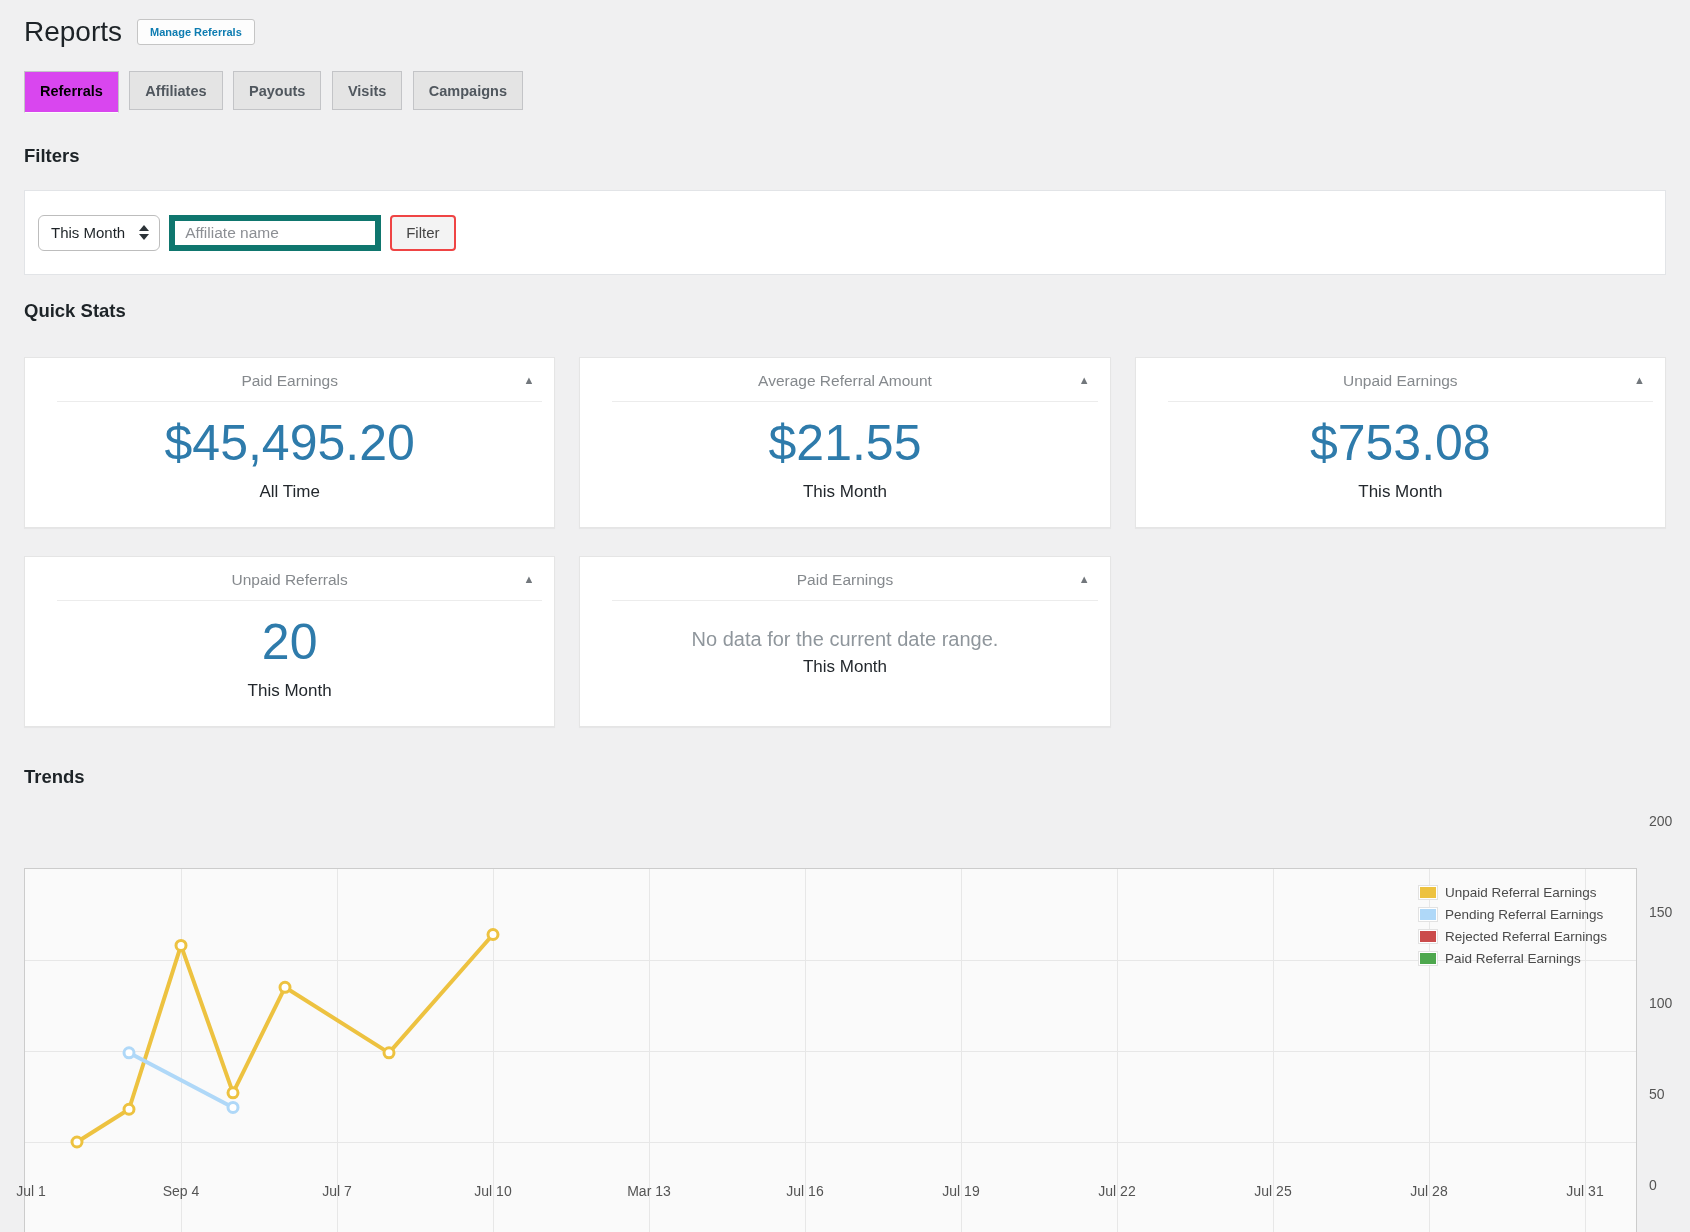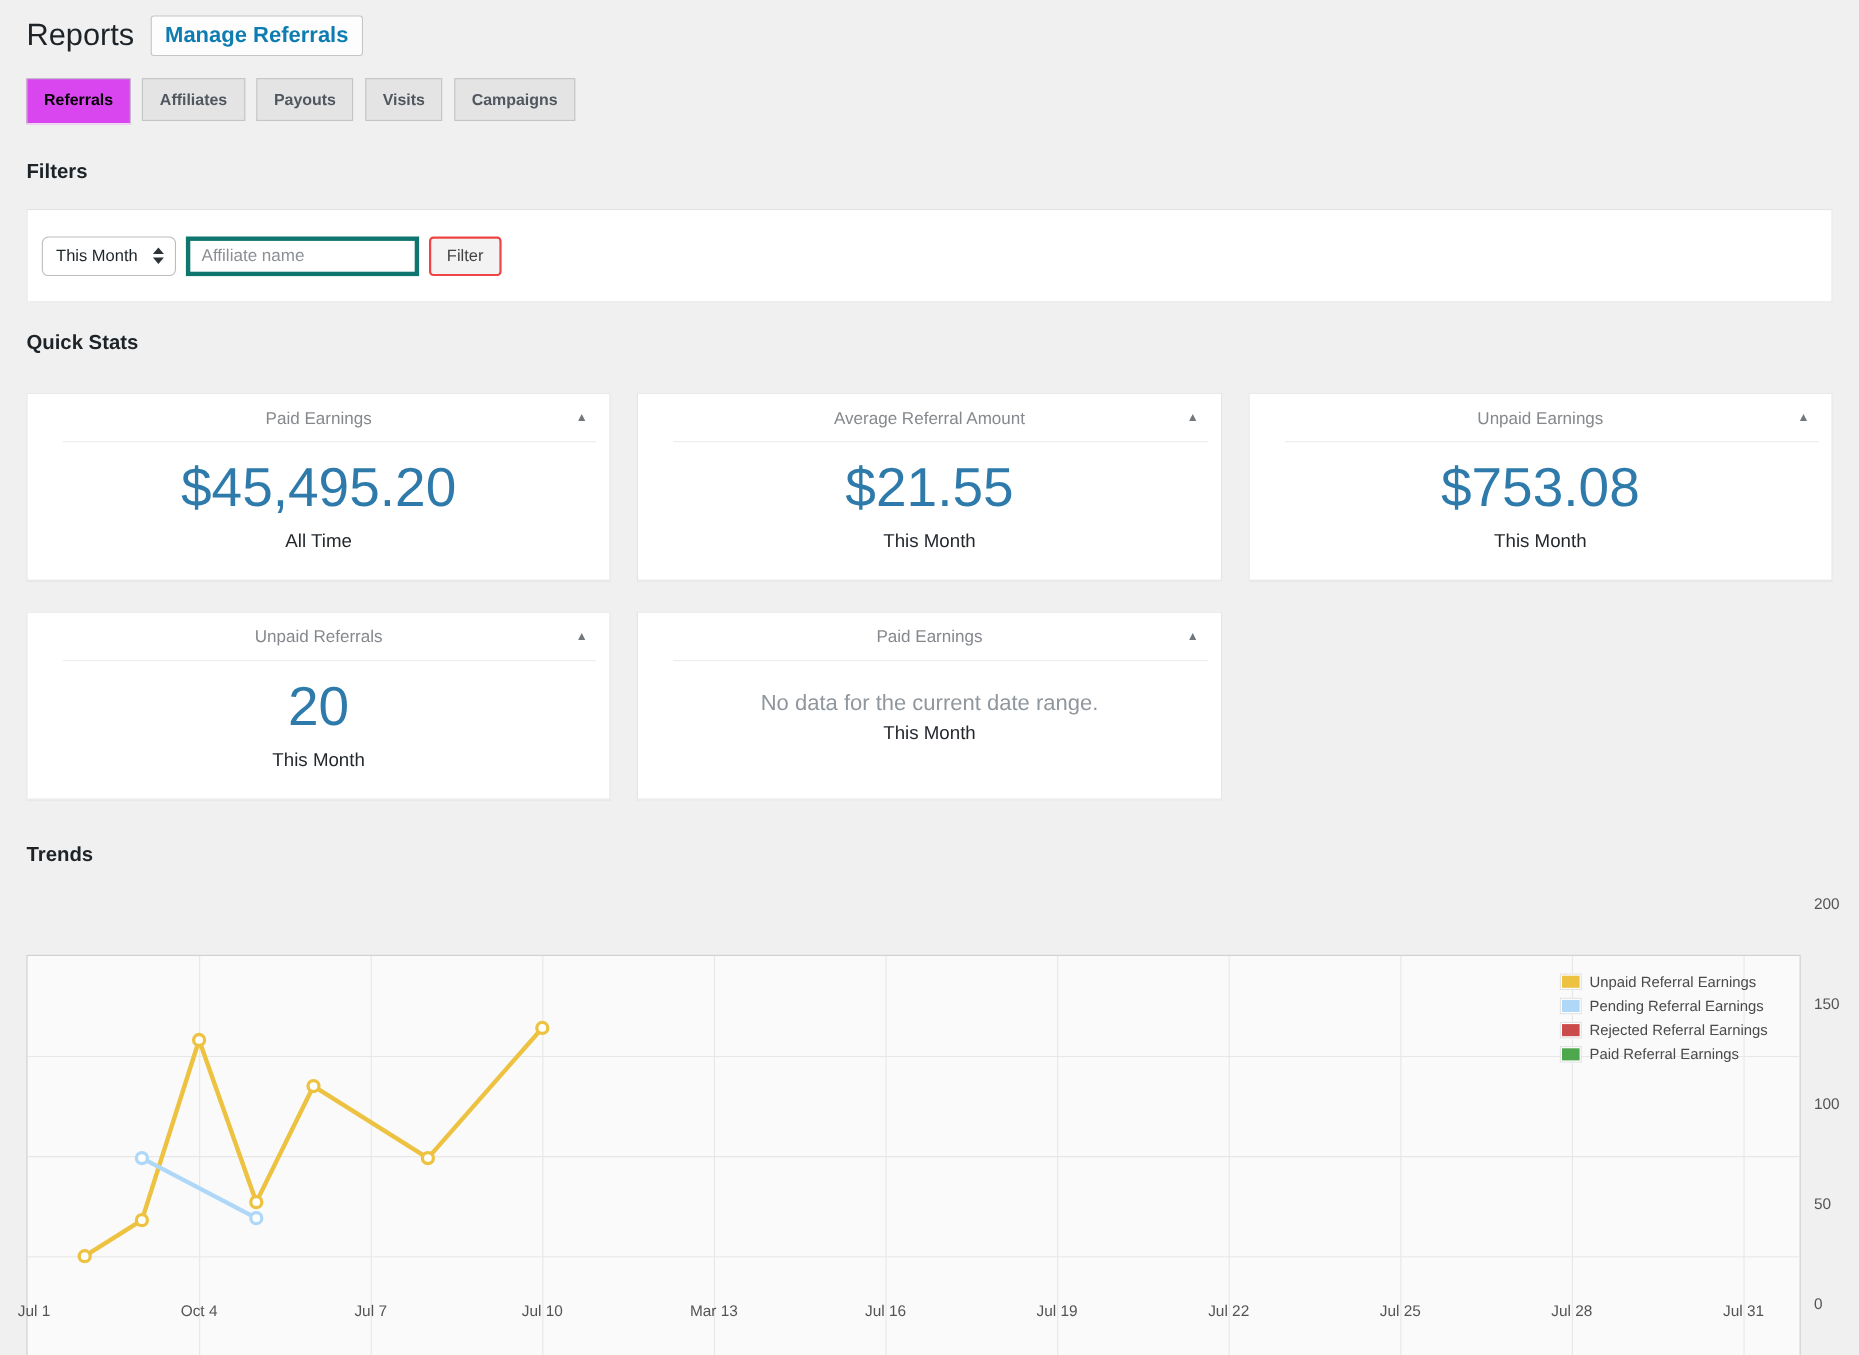--- a/index.html
+++ b/index.html
@@ -15,21 +15,21 @@
   
   .page-header { display: flex; align-items: center; height: 36px; }
   .page-title { font-size: 28px; font-weight: 400; color: #1d2327; line-height: 1.2; }
   .manage-btn {
     margin-left: 15px;
     display: inline-block;
     background: #fdfdfd;
     border: 1px solid #c5c5c5;
     border-radius: 3px;
     color: #0d7cb1;
-    font-size: 20px;
+    font-size: 11px;
     font-weight: 700;
     padding: 6px 12px;
     cursor: pointer;
     font-family: "Liberation Sans", sans-serif;
   }
 
   
   .tabs { margin-top: 21px; height: 45px; }
   .tab {
     display: inline-block;
@@ -76,21 +76,21 @@
     color: #1d2327;
     cursor: pointer;
   }
   .stepper { position: absolute; right: 10px; top: 9px; width: 10px; }
   .stepper i { display: block; width: 0; height: 0; border-left: 5px solid transparent; border-right: 5px solid transparent; }
   .stepper .up { border-bottom: 6px solid #2c3338; margin-bottom: 3px; }
   .stepper .down { border-top: 6px solid #2c3338; }
   .text-input {
     margin-left: 9px;
     width: 212px; height: 36px;
-    border: 4px solid #0f766e;
+    border: 6px solid #0f766e;
     border-radius: 0;
     background: #fff;
     font-size: 15.5px;
     padding: 0 10px;
     color: #32373c;
     font-family: "Liberation Sans", sans-serif;
   }
   .text-input::placeholder { color: #8c8f94; opacity: 1; }
   .filter-btn {
     margin-left: 9px;
@@ -314,21 +314,21 @@
           </div>
         </div>
     </div>
     <div id="axis-labels">
         <span class="ylabel" style="top: 356px;">0</span>
         <span class="ylabel" style="top: 265px;">50</span>
         <span class="ylabel" style="top: 174px;">100</span>
         <span class="ylabel" style="top: 83px;">150</span>
         <span class="ylabel" style="top: -8px;">200</span>
         <span class="xlabel" style="left: -25px;">Jul 1</span>
-        <span class="xlabel" style="left: 125px;">Oct 4</span>
+        <span class="xlabel" style="left: 125px;">Sep 4</span>
         <span class="xlabel" style="left: 281px;">Jul 7</span>
         <span class="xlabel" style="left: 437px;">Jul 10</span>
         <span class="xlabel" style="left: 593px;">Mar 13</span>
         <span class="xlabel" style="left: 749px;">Jul 16</span>
         <span class="xlabel" style="left: 905px;">Jul 19</span>
         <span class="xlabel" style="left: 1061px;">Jul 22</span>
         <span class="xlabel" style="left: 1217px;">Jul 25</span>
         <span class="xlabel" style="left: 1373px;">Jul 28</span>
         <span class="xlabel" style="left: 1529px;">Jul 31</span>
       </div>

